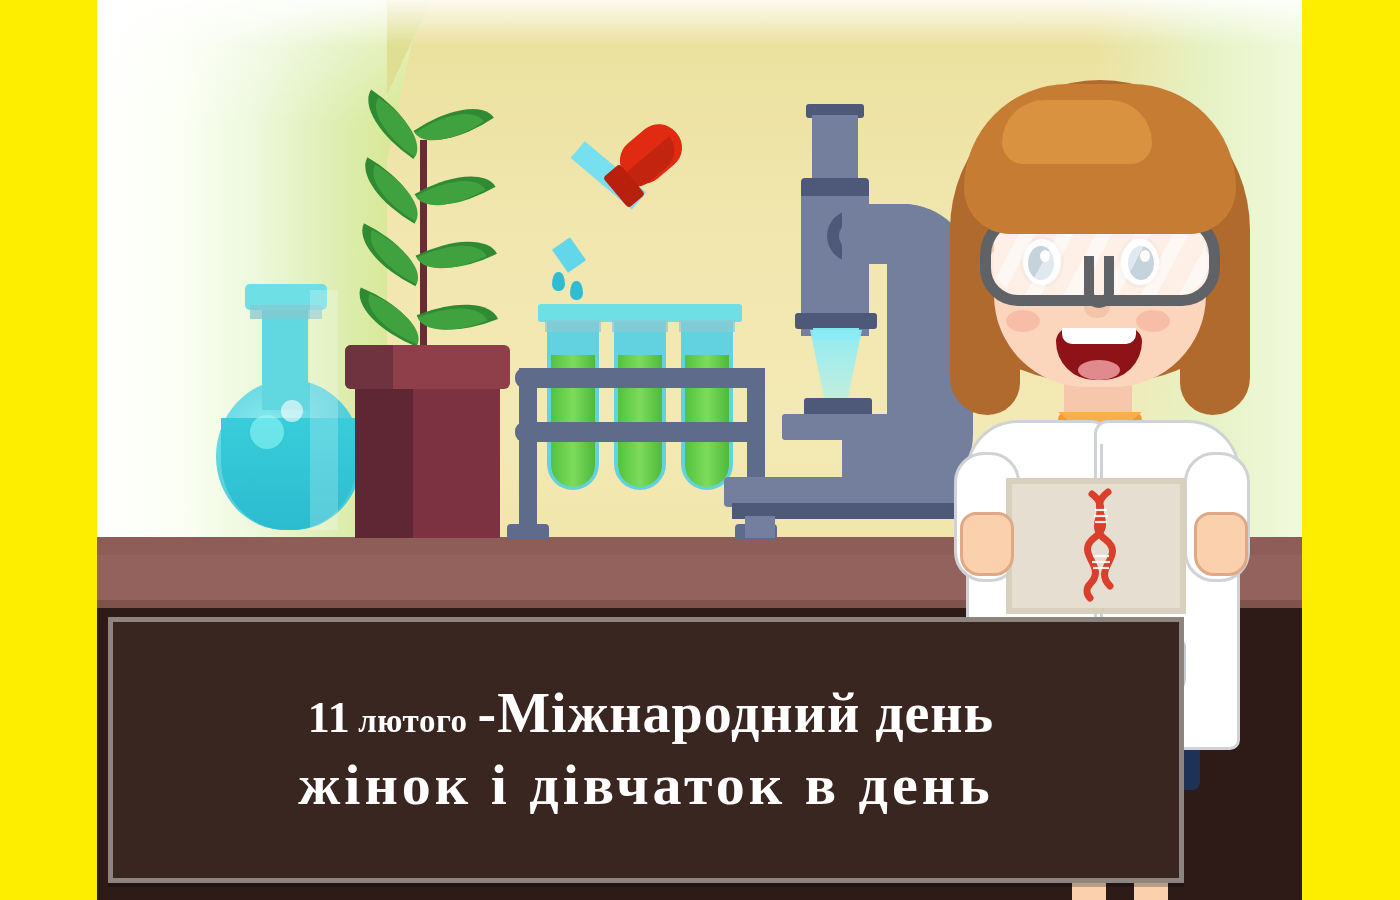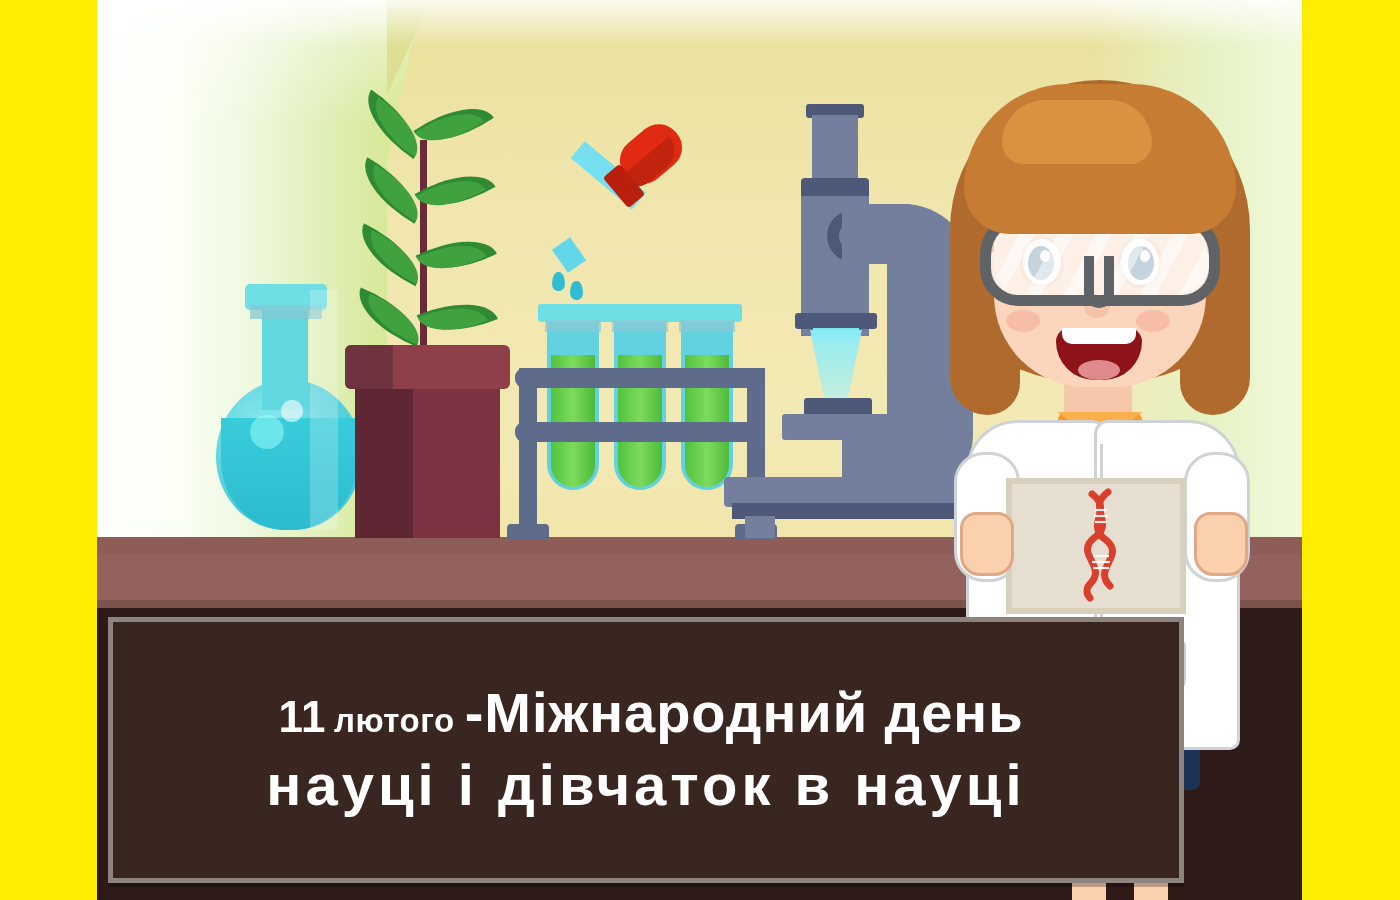--- a/index.html
+++ b/index.html
@@ -146,21 +146,21 @@
   .dna-wrap{position:absolute;left:146px;top:428px;width:46px;height:118px;}
 
   
   #panel{
     position:absolute;left:108px;top:617px;width:1076px;height:266px;
     background:#3a2621;border:5px solid #8d8480;box-sizing:border-box;
     box-shadow:0 4px 0 rgba(0,0,0,.25);
   }
   #panel-inner{position:absolute;inset:0;display:flex;flex-direction:column;justify-content:center;
     padding:4px 0 0 0;}
-  .line{color:#fff;text-align:center;white-space:nowrap;font-family:Liberation Sans, sans-serif;}
+  .line{color:#fff;text-align:center;white-space:nowrap;font-family:Liberation Serif, serif;}
   #line1{font-size:0;margin:0 0 2px 0;padding-left:10px;}
   #l1a{font-size:44px;font-weight:700;letter-spacing:.5px;vertical-align:baseline;}
   #l1b{font-size:33px;font-weight:700;letter-spacing:.5px;padding-left:8px;}
   #l1c{font-size:56px;font-weight:700;letter-spacing:1px;padding-left:10px;}
   #line2{font-size:58px;font-weight:700;letter-spacing:4px;margin:4px 0 6px 0;}
   #line3{font-size:33px;font-weight:400;letter-spacing:2.5px;}
 </style>
 </head>
 <body>
 
@@ -333,17 +333,17 @@
       <div class="g hand l"></div>
       <div class="g hand r"></div>
     </div>
   </div>
 
   <div id="panel">
     <div id="panel-inner">
       <div class="line" id="line1">
         <span id="l1a">11</span><span id="l1b">лютого</span><span id="l1c">-Міжнародний день</span>
       </div>
-      <div class="line" id="line2">науці і дівчаток в науці</div>
+      <div class="line" id="line2">жінок і дівчаток в день</div>
     </div>
   </div>
 
 </div>
 
 </body></html>

